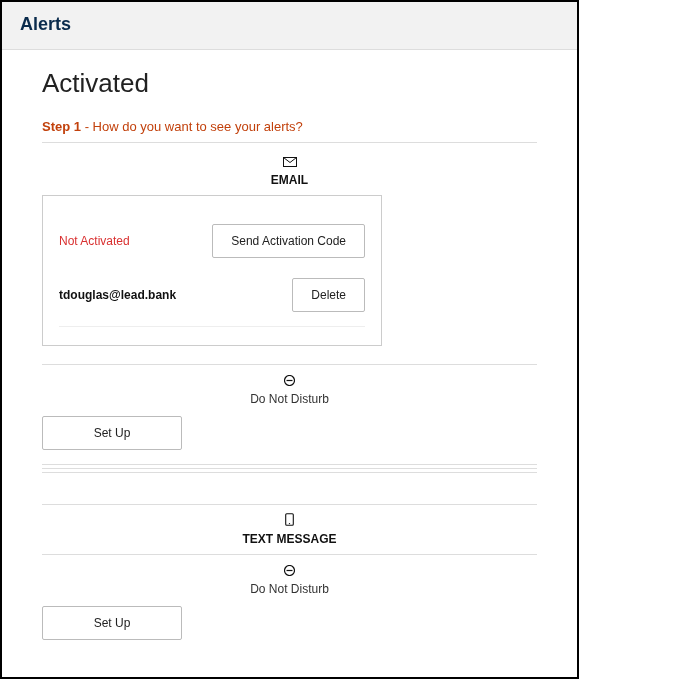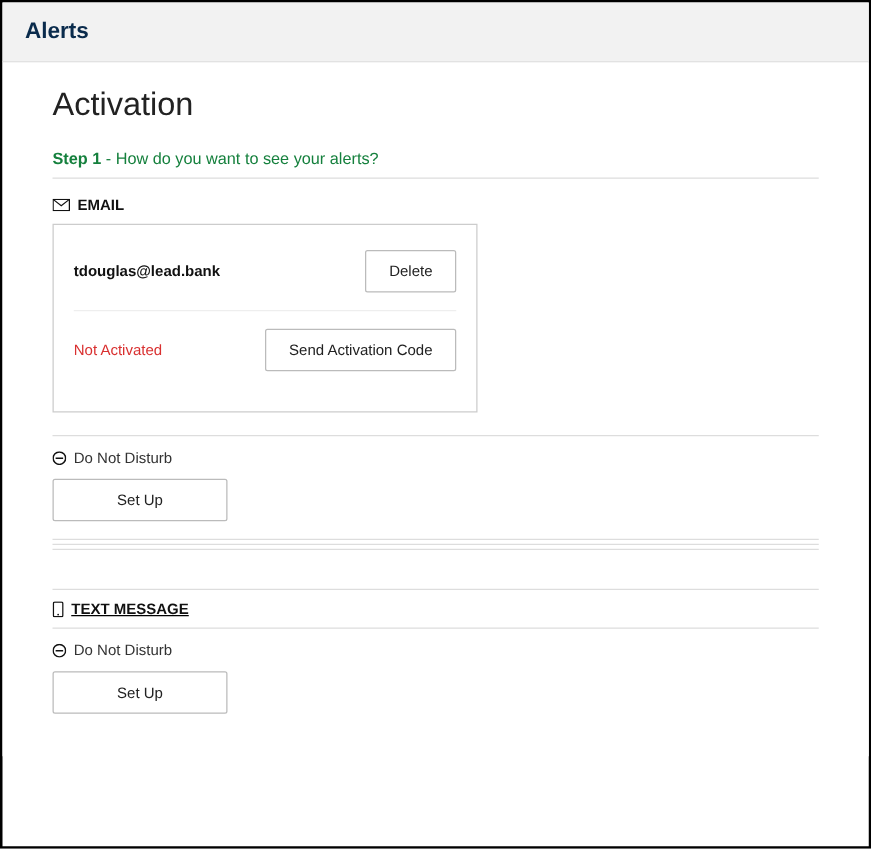--- a/index.html
+++ b/index.html
@@ -5,21 +5,21 @@
     * { box-sizing: border-box; margin: 0; padding: 0; }
     body {
       font-family: Arial, Helvetica, sans-serif;
       background: #fff;
       width: 697px;
       height: 679px;
       position: relative;
     }
     .outer-frame {
       border: 2px solid #000;
-      width: 697px;
+      width: 579px;
       height: 679px;
       background: #fff;
     }
     .header-bar {
       background: #f2f2f2;
       padding: 12px 18px 14px 18px;
       border-bottom: 1px solid #ddd;
     }
     .header-bar h1 {
       font-size: 18px;
@@ -31,34 +31,35 @@
       background: #fff;
     }
     .page-title {
       font-size: 26px;
       font-weight: normal;
       color: #222;
       margin: 8px 0 20px 0;
     }
     .step-line {
       font-size: 13px;
-      color: #15803d;
+      color: #c2410c;
       padding-bottom: 8px;
       border-bottom: 1px solid #ddd;
       margin-bottom: 14px;
     }
     .step-line b { font-weight: bold; }
     .section-hdr {
       font-size: 12px;
       font-weight: bold;
       color: #111;
       display: flex;
       align-items: center;
       gap: 6px;
       margin-bottom: 8px;
+      flex-direction: column;
     }
     .card {
       border: 1px solid #ccc;
       width: 340px;
       padding: 14px 16px 18px 16px;
       margin-bottom: 18px;
     }
     .row {
       display: flex;
       justify-content: space-between;
@@ -91,72 +92,72 @@
       border-top: 1px solid #ddd;
       padding-top: 10px;
     }
     .dnd-hdr {
       font-size: 12px;
       color: #333;
       display: flex;
       align-items: center;
       gap: 6px;
       margin-bottom: 10px;
+      flex-direction: column;
     }
     .setup-wrap { margin-bottom: 14px; }
     .hr-thin {
       border: none;
       border-top: 1px solid #ddd;
       margin: 3px 0;
     }
     .hr-gap { height: 22px; }
     .sms-section { margin-top: 6px; }
     .sms-hdr-line {
       border-top: 1px solid #ddd;
       padding-top: 8px;
-      text-decoration: underline;
     }
     svg { display: block; }
   </style>
 </head>
 <body>
 
 <div class="outer-frame">
 
   <div class="header-bar">
     <h1>Alerts</h1>
   </div>
 
   <div class="content">
 
-    <div class="page-title">Activation</div>
+    <div class="page-title">Activated</div>
 
     <div class="step-line">
       <b>Step 1</b><span> - How do you want to see your alerts?</span>
     </div>
 
     <div>
       <div class="section-hdr">
         <span>
           <svg width="14" height="10" viewBox="0 0 14 10">
             <rect x="0.5" y="0.5" width="13" height="9" fill="none" stroke="#111" stroke-width="1"></rect>
             <path d="M0.5 0.5 L7 5.5 L13.5 0.5" fill="none" stroke="#111" stroke-width="1"></path>
           </svg>
         </span>
         <span>EMAIL</span>
       </div>
 
       <div class="card">
+        <div class="row" style="padding-top:14px;">
+          <span class="status-txt">Not Activated</span>
+          <button class="btn btn-wide">Send Activation Code</button>
+        </div>
         <div class="row divider">
           <span class="email-val">tdouglas@lead.bank</span>
           <button class="btn">Delete</button>
-        </div>
-        <div class="row" style="padding-top:14px;">
-          <span class="status-txt">Not Activated</span>
-          <button class="btn btn-wide">Send Activation Code</button>
         </div>
       </div>
 
 
       <div class="dnd-block">
         <div class="dnd-hdr">
           <span>
             <svg width="11" height="11" viewBox="0 0 11 11">
               <circle cx="5.5" cy="5.5" r="5" fill="none" stroke="#111" stroke-width="1.2"></circle>
               <line x1="2.5" y1="5.5" x2="8.5" y2="5.5" stroke="#111" stroke-width="1.2"></line>

